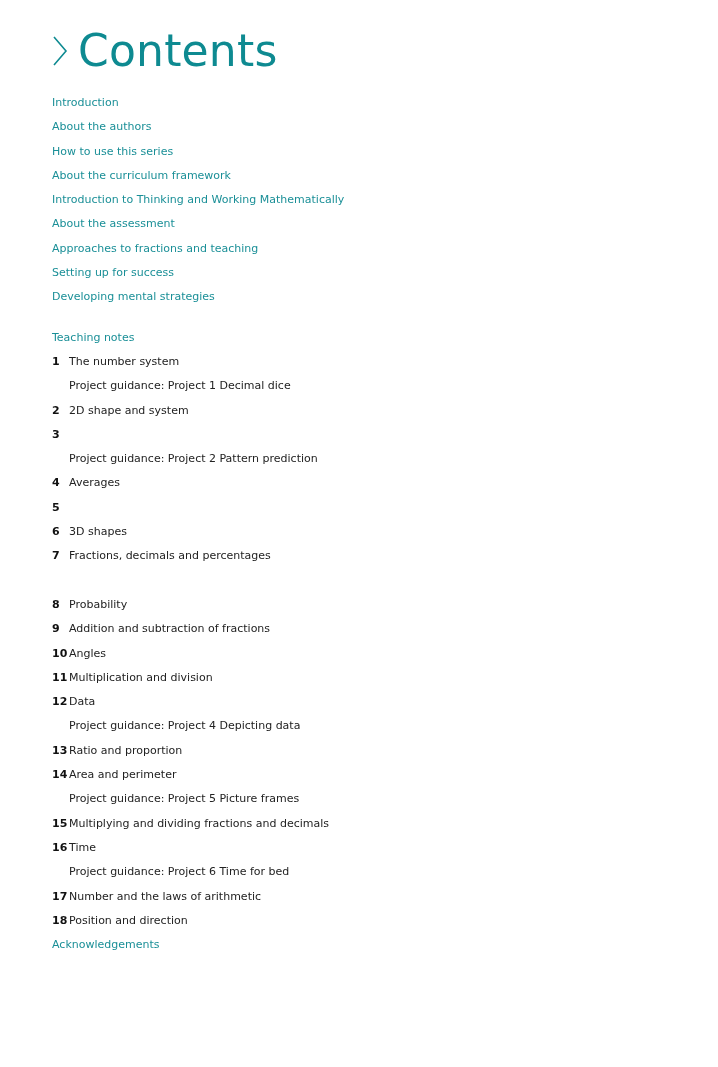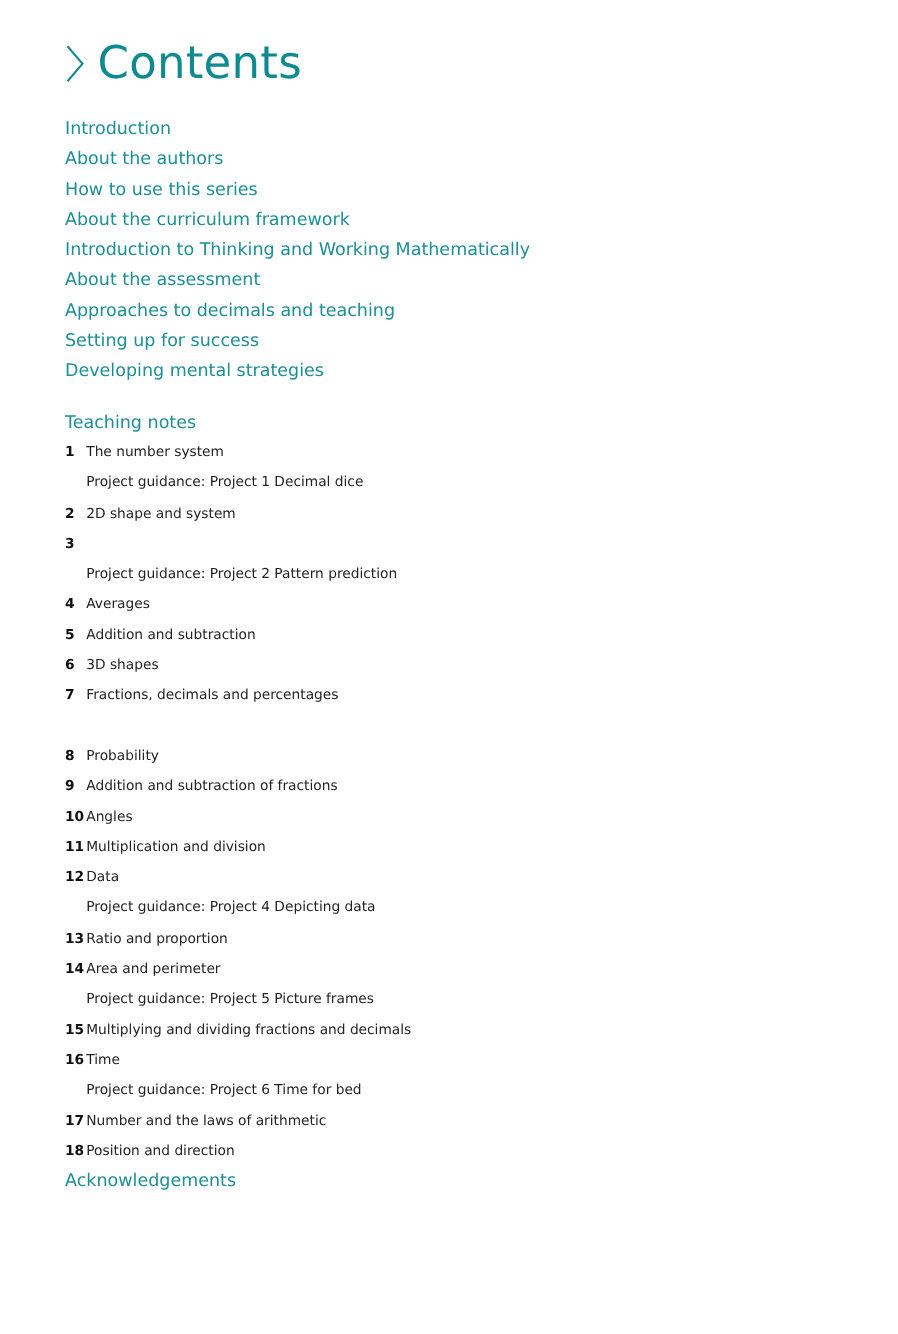--- a/index.html
+++ b/index.html
@@ -27,33 +27,33 @@
       margin-left: 0;
     }
     .chevron {
       width: 16px;
       height: 32px;
       margin-right: 10px;
       display: inline-block;
     }
     .title {
       font-family: "DejaVu Sans", sans-serif;
-      font-size: 36px;
+      font-size: 44px;
       color: #0e8a91;
       font-weight: normal;
       letter-spacing: 0.2px;
       line-height: 46px;
     }
     .front-list {
       margin-top: 17px;
     }
     .link {
       display: block;
       color: #1a8f97;
-      font-size: 14px;
+      font-size: 11px;
       line-height: 24.3px;
       height: 24.3px;
       text-decoration: none;
       white-space: nowrap;
     }
     .teaching-notes {
       margin-top: 16px;
     }
     .toc-row {
       display: flex;
@@ -86,21 +86,21 @@
     <span class="title">Contents</span>
   </div>
 
   <div class="front-list">
     <a class="link">Introduction</a>
     <a class="link">About the authors</a>
     <a class="link">How to use this series</a>
     <a class="link">About the curriculum framework</a>
     <a class="link">Introduction to Thinking and Working Mathematically</a>
     <a class="link">About the assessment</a>
-    <a class="link">Approaches to decimals and teaching</a>
+    <a class="link">Approaches to fractions and teaching</a>
     <a class="link">Setting up for success</a>
     <a class="link">Developing mental strategies</a>
   </div>
 
   <div class="teaching-notes">
     <a class="link">Teaching notes</a>
 
     <div class="toc-row">
         <span class="num">1</span>
         <span class="label">The number system</span>
@@ -119,21 +119,20 @@
     <div class="toc-row sub">
         <span class="num"></span>
         <span class="label">Project guidance: Project 2 Pattern prediction</span>
       </div>
     <div class="toc-row">
         <span class="num">4</span>
         <span class="label">Averages</span>
       </div>
     <div class="toc-row">
         <span class="num">5</span>
-        <span class="label">Addition and subtraction</span>
       </div>
     <div class="toc-row">
         <span class="num">6</span>
         <span class="label">3D shapes</span>
       </div>
     <div class="toc-row">
         <span class="num">7</span>
         <span class="label">Fractions, decimals and percentages</span>
       </div>
     <div class="toc-row sub">

